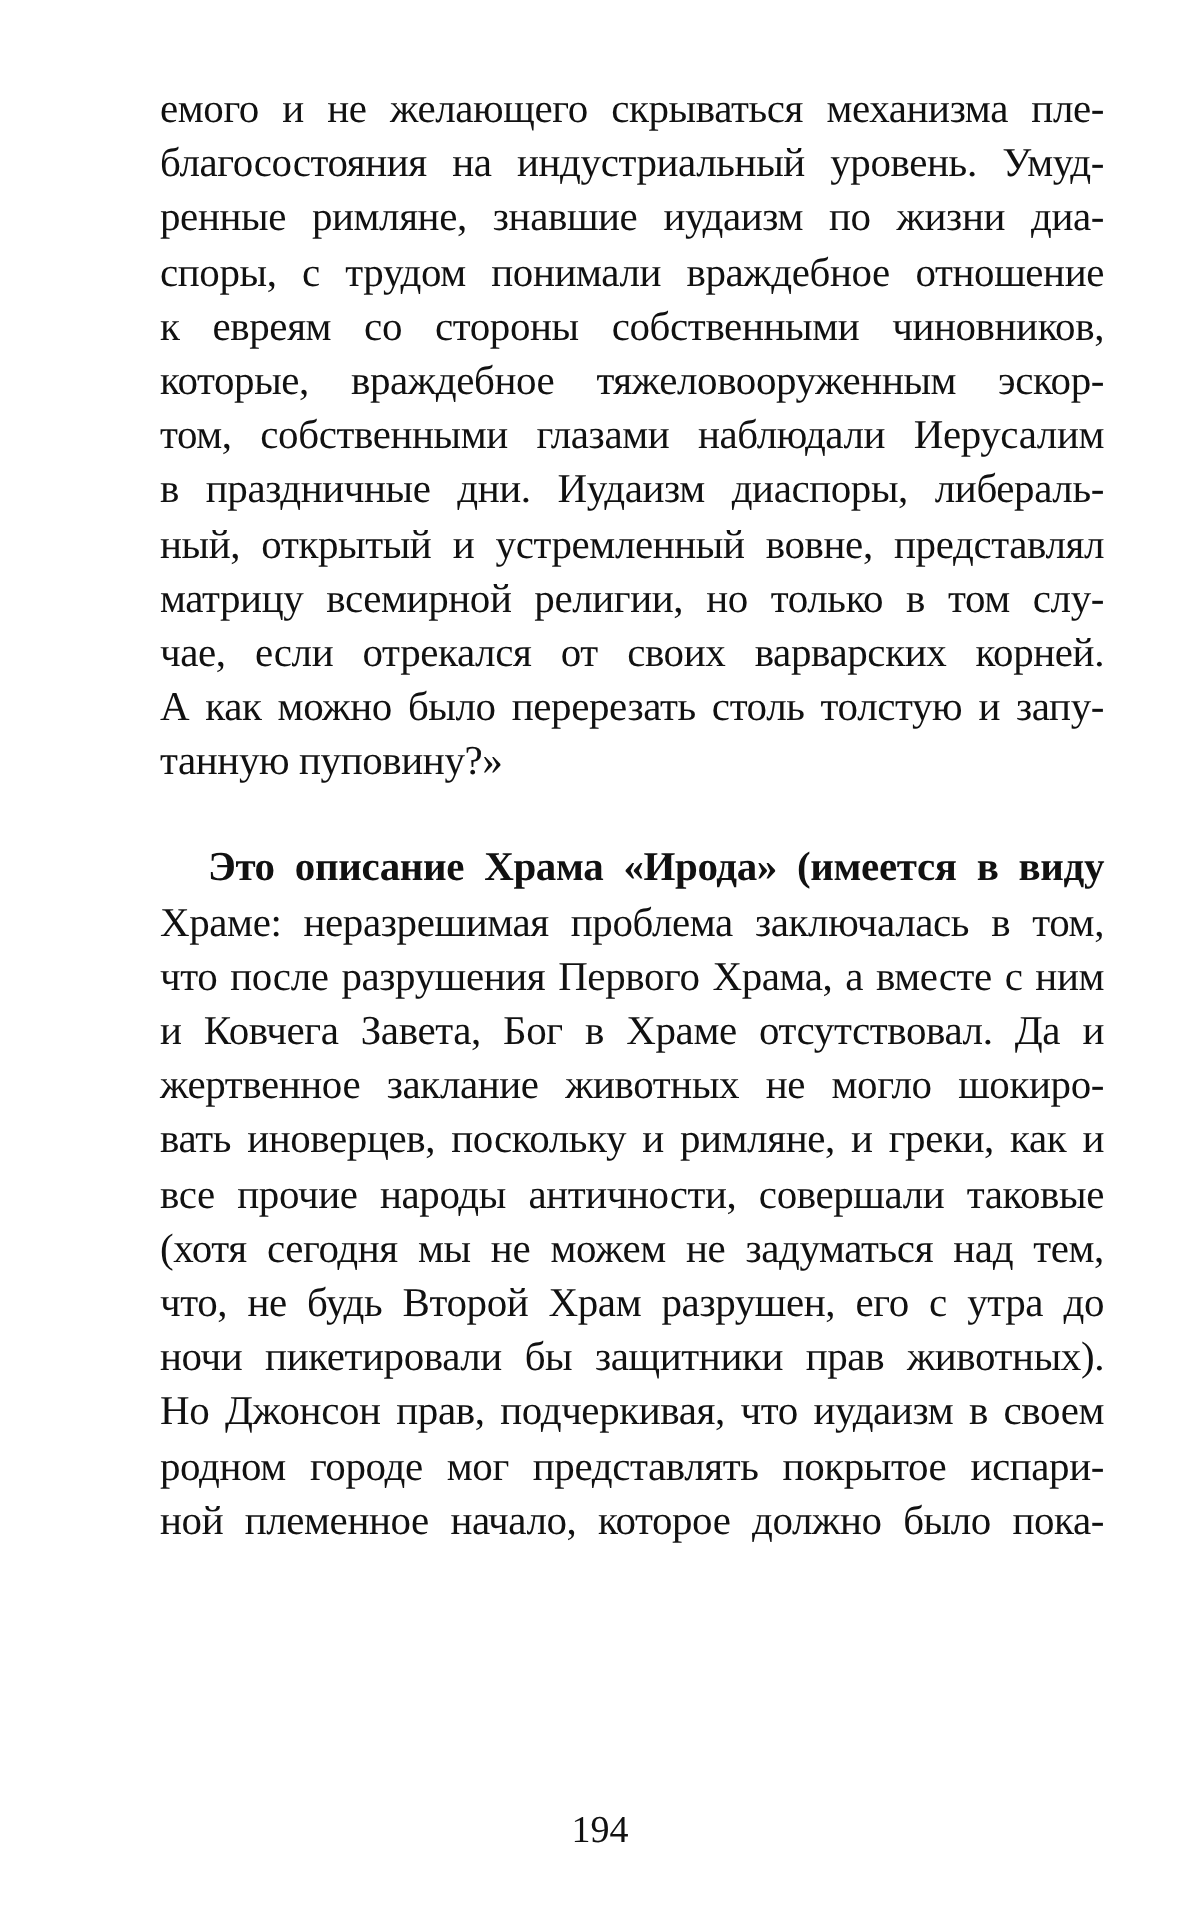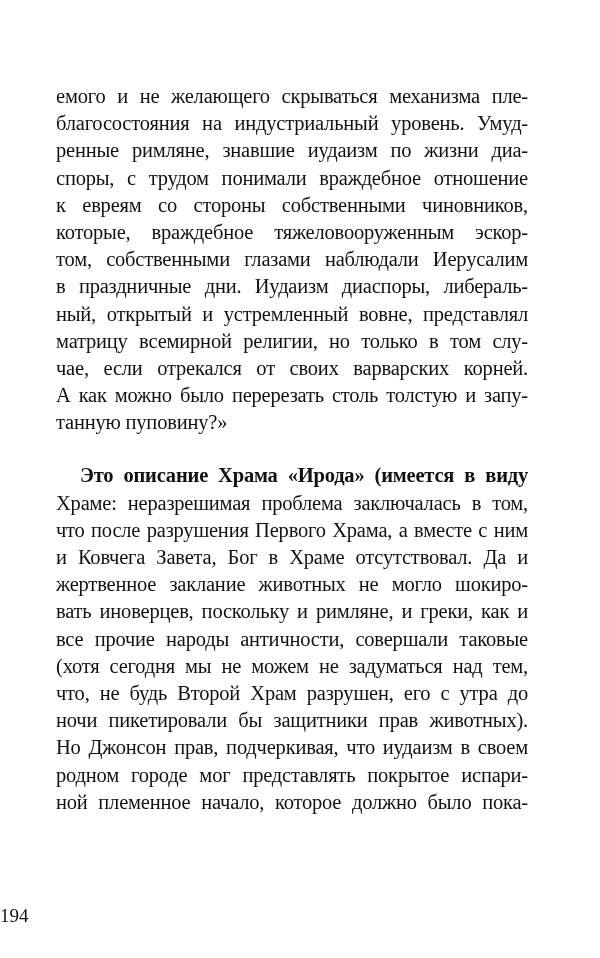--- a/index.html
+++ b/index.html
@@ -1,24 +1,24 @@
 <!DOCTYPE html>
 <html><head>
 <meta charset="utf-8">
 <style>
   html, body { margin:0; padding:0; background:#ffffff; }
   body { width:600px; height:958px; position:relative; overflow:hidden;
          font-family:"Liberation Serif", "DejaVu Serif", serif; color:#111; }
-  .page { position:absolute; left:56px; top:42px; width:472px;margin-top:41px; }
+  .page { position:absolute; left:80px; top:42px; width:472px; }
   .line { height:27.2px; line-height:27.2px; font-size:20.5px; white-space:nowrap;
           text-align:justify; text-align-last:justify; letter-spacing:-0.2px; }
   .line.last { text-align-last:left; }
   .gap { height:26px; }
   .indent { padding-left:24px;font-weight:bold; }
-  .pagenum { position:absolute; left:0; width:600px; top:905px; text-align:left;
+  .pagenum { position:absolute; left:0; width:600px; top:905px; text-align:center;
              font-size:19px; }
 </style>
 </head>
 <body>
 
 <div class="page">
   <div>
     <div class="line">емого и не желающего скрываться механизма пле-</div>
     <div class="line">благосостояния на индустриальный уровень. Умуд-</div>
     <div class="line">ренные римляне, знавшие иудаизм по жизни диа-</div>

